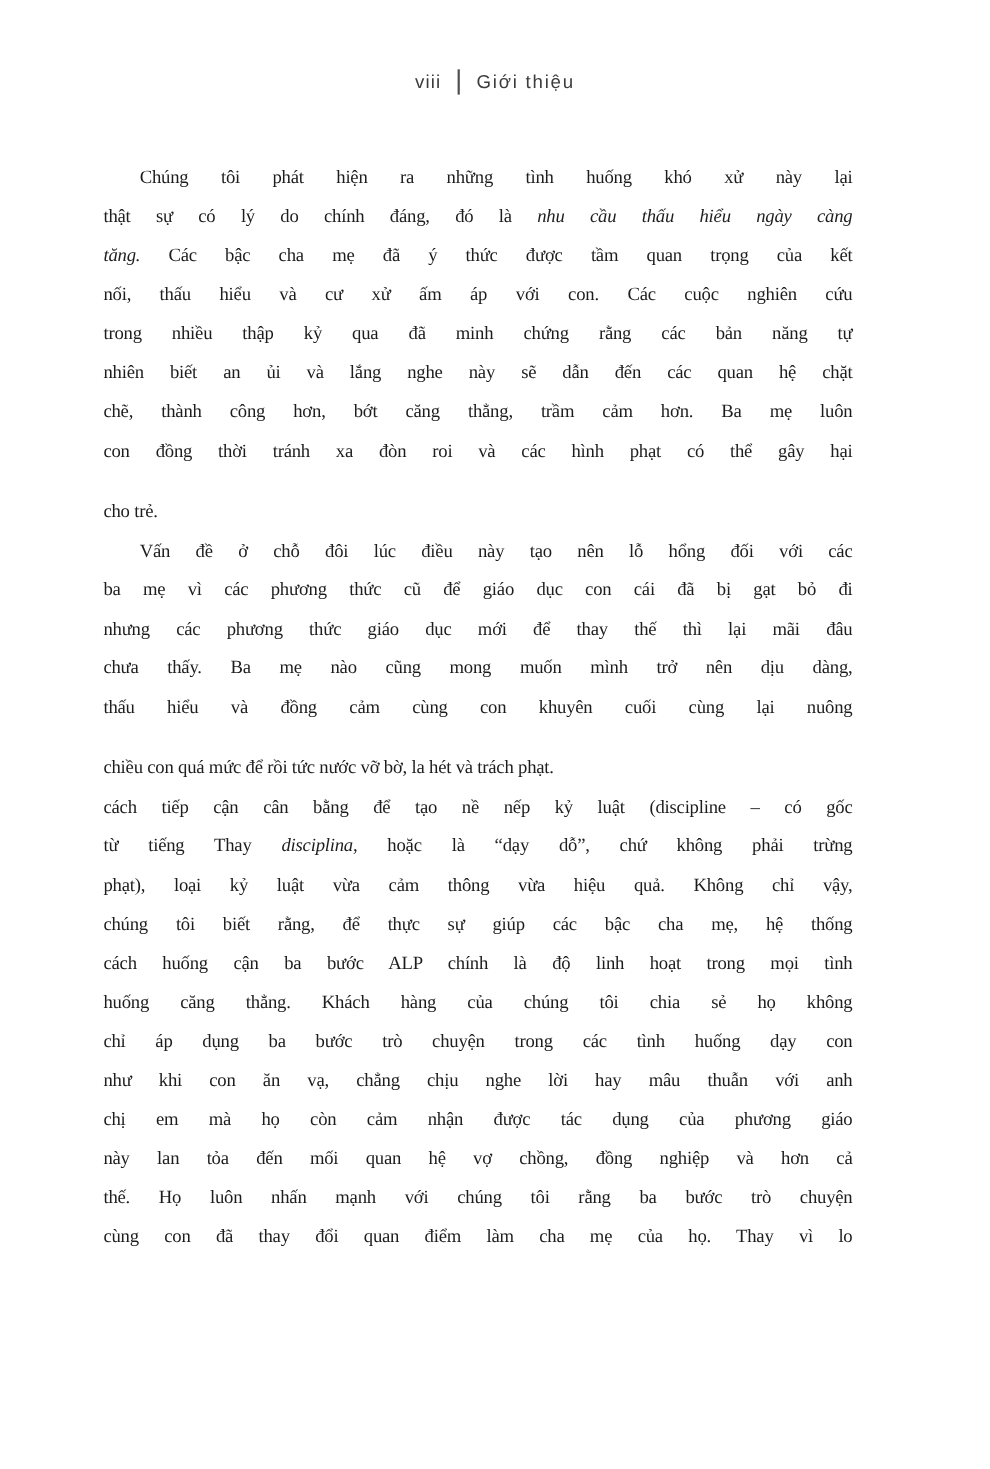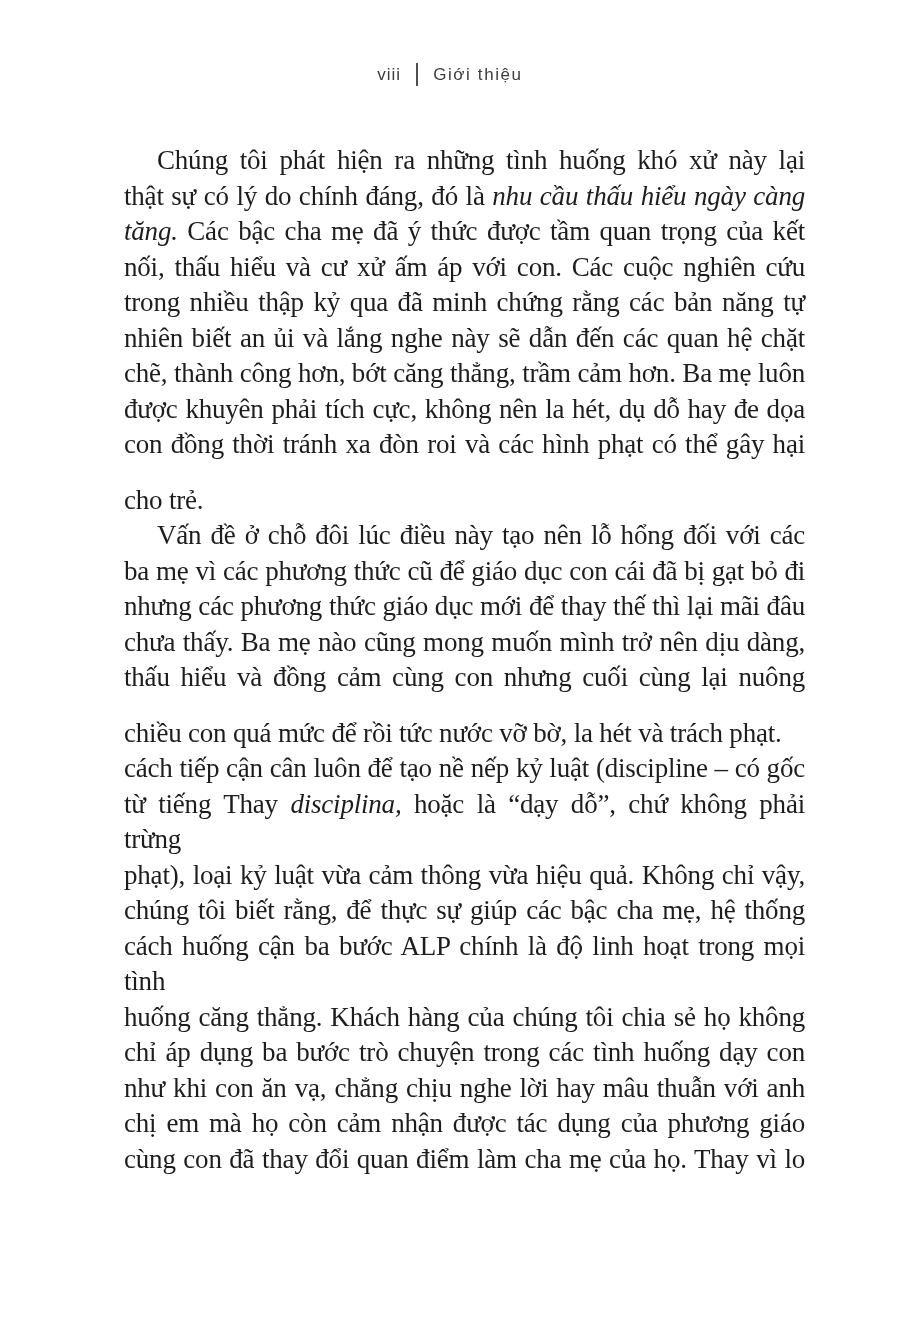--- a/index.html
+++ b/index.html
@@ -31,24 +31,24 @@
   .page-number { letter-spacing: 1px; }
   .section-title { letter-spacing: 1.6px; }
   .head-rule {
     width: 2px;
     height: 23px;
     background: var(--header-rule, #4f4f4f);
   }
 
   .body-text {
     position: absolute;
-    left: 124px;
+    left: 94px;
     top: 143px;
     width: 681px;
-    font-size: 27px;
+    font-size: 17px;
     line-height: 35.5px;
     letter-spacing: -0.2px;
     color: var(--body-text, #1d1d1d);
   }
   .line {
     text-align: justify;
     text-align-last: justify;
   }
   .line.first { text-indent: 33px; }
   .line.para-end { text-align-last: left; margin-top: 20px; }
@@ -65,38 +65,39 @@
   </header>
   <main class="body-text">
       <div class="paragraph">
         <div class="line first"><span class="regular">Chúng tôi phát hiện ra những tình huống khó xử này lại</span></div>
         <div class="line"><span class="regular">thật sự có lý do chính đáng, đó là </span><span class="italic">nhu cầu thấu hiểu ngày càng</span></div>
         <div class="line"><span class="italic">tăng.</span><span class="regular"> Các bậc cha mẹ đã ý thức được tầm quan trọng của kết</span></div>
         <div class="line"><span class="regular">nối, thấu hiểu và cư xử ấm áp với con. Các cuộc nghiên cứu</span></div>
         <div class="line"><span class="regular">trong nhiều thập kỷ qua đã minh chứng rằng các bản năng tự</span></div>
         <div class="line"><span class="regular">nhiên biết an ủi và lắng nghe này sẽ dẫn đến các quan hệ chặt</span></div>
         <div class="line"><span class="regular">chẽ, thành công hơn, bớt căng thẳng, trầm cảm hơn. Ba mẹ luôn</span></div>
-        <div class="line"><span class="regular">được khuyên phải tích cực, không nên la hét, dụ dỗ hay đe dọa</span></div>
         <div class="line"><span class="regular">con đồng thời tránh xa đòn roi và các hình phạt có thể gây hại</span></div>
         <div class="line para-end"><span class="regular">cho trẻ.</span></div>
       </div>
       <div class="paragraph">
         <div class="line first"><span class="regular">Vấn đề ở chỗ đôi lúc điều này tạo nên lỗ hổng đối với các</span></div>
         <div class="line"><span class="regular">ba mẹ vì các phương thức cũ để giáo dục con cái đã bị gạt bỏ đi</span></div>
         <div class="line"><span class="regular">nhưng các phương thức giáo dục mới để thay thế thì lại mãi đâu</span></div>
         <div class="line"><span class="regular">chưa thấy. Ba mẹ nào cũng mong muốn mình trở nên dịu dàng,</span></div>
-        <div class="line"><span class="regular">thấu hiểu và đồng cảm cùng con nhưng cuối cùng lại nuông</span></div>
+        <div class="line"><span class="regular">thấu hiểu và đồng cảm cùng con khuyên cuối cùng lại nuông</span></div>
         <div class="line para-end"><span class="regular">chiều con quá mức để rồi tức nước vỡ bờ, la hét và trách phạt.</span></div>
       </div>
       <div class="paragraph">
-        <div class="line"><span class="regular">cách tiếp cận cân luôn để tạo nề nếp kỷ luật (discipline – có gốc</span></div>
+        <div class="line"><span class="regular">cách tiếp cận cân bằng để tạo nề nếp kỷ luật (discipline – có gốc</span></div>
         <div class="line"><span class="regular">từ tiếng Thay </span><span class="italic">disciplina,</span><span class="regular"> hoặc là “dạy dỗ”, chứ không phải trừng</span></div>
         <div class="line"><span class="regular">phạt), loại kỷ luật vừa cảm thông vừa hiệu quả. Không chỉ vậy,</span></div>
         <div class="line"><span class="regular">chúng tôi biết rằng, để thực sự giúp các bậc cha mẹ, hệ thống</span></div>
         <div class="line"><span class="regular">cách huống cận ba bước ALP chính là độ linh hoạt trong mọi tình</span></div>
         <div class="line"><span class="regular">huống căng thẳng. Khách hàng của chúng tôi chia sẻ họ không</span></div>
         <div class="line"><span class="regular">chỉ áp dụng ba bước trò chuyện trong các tình huống dạy con</span></div>
         <div class="line"><span class="regular">như khi con ăn vạ, chẳng chịu nghe lời hay mâu thuẫn với anh</span></div>
         <div class="line"><span class="regular">chị em mà họ còn cảm nhận được tác dụng của phương giáo</span></div>
+        <div class="line"><span class="regular">này lan tỏa đến mối quan hệ vợ chồng, đồng nghiệp và hơn cả</span></div>
+        <div class="line"><span class="regular">thế. Họ luôn nhấn mạnh với chúng tôi rằng ba bước trò chuyện</span></div>
         <div class="line"><span class="regular">cùng con đã thay đổi quan điểm làm cha mẹ của họ. Thay vì lo</span></div>
       </div>
     </main>
 </div>
 
 </body></html>

